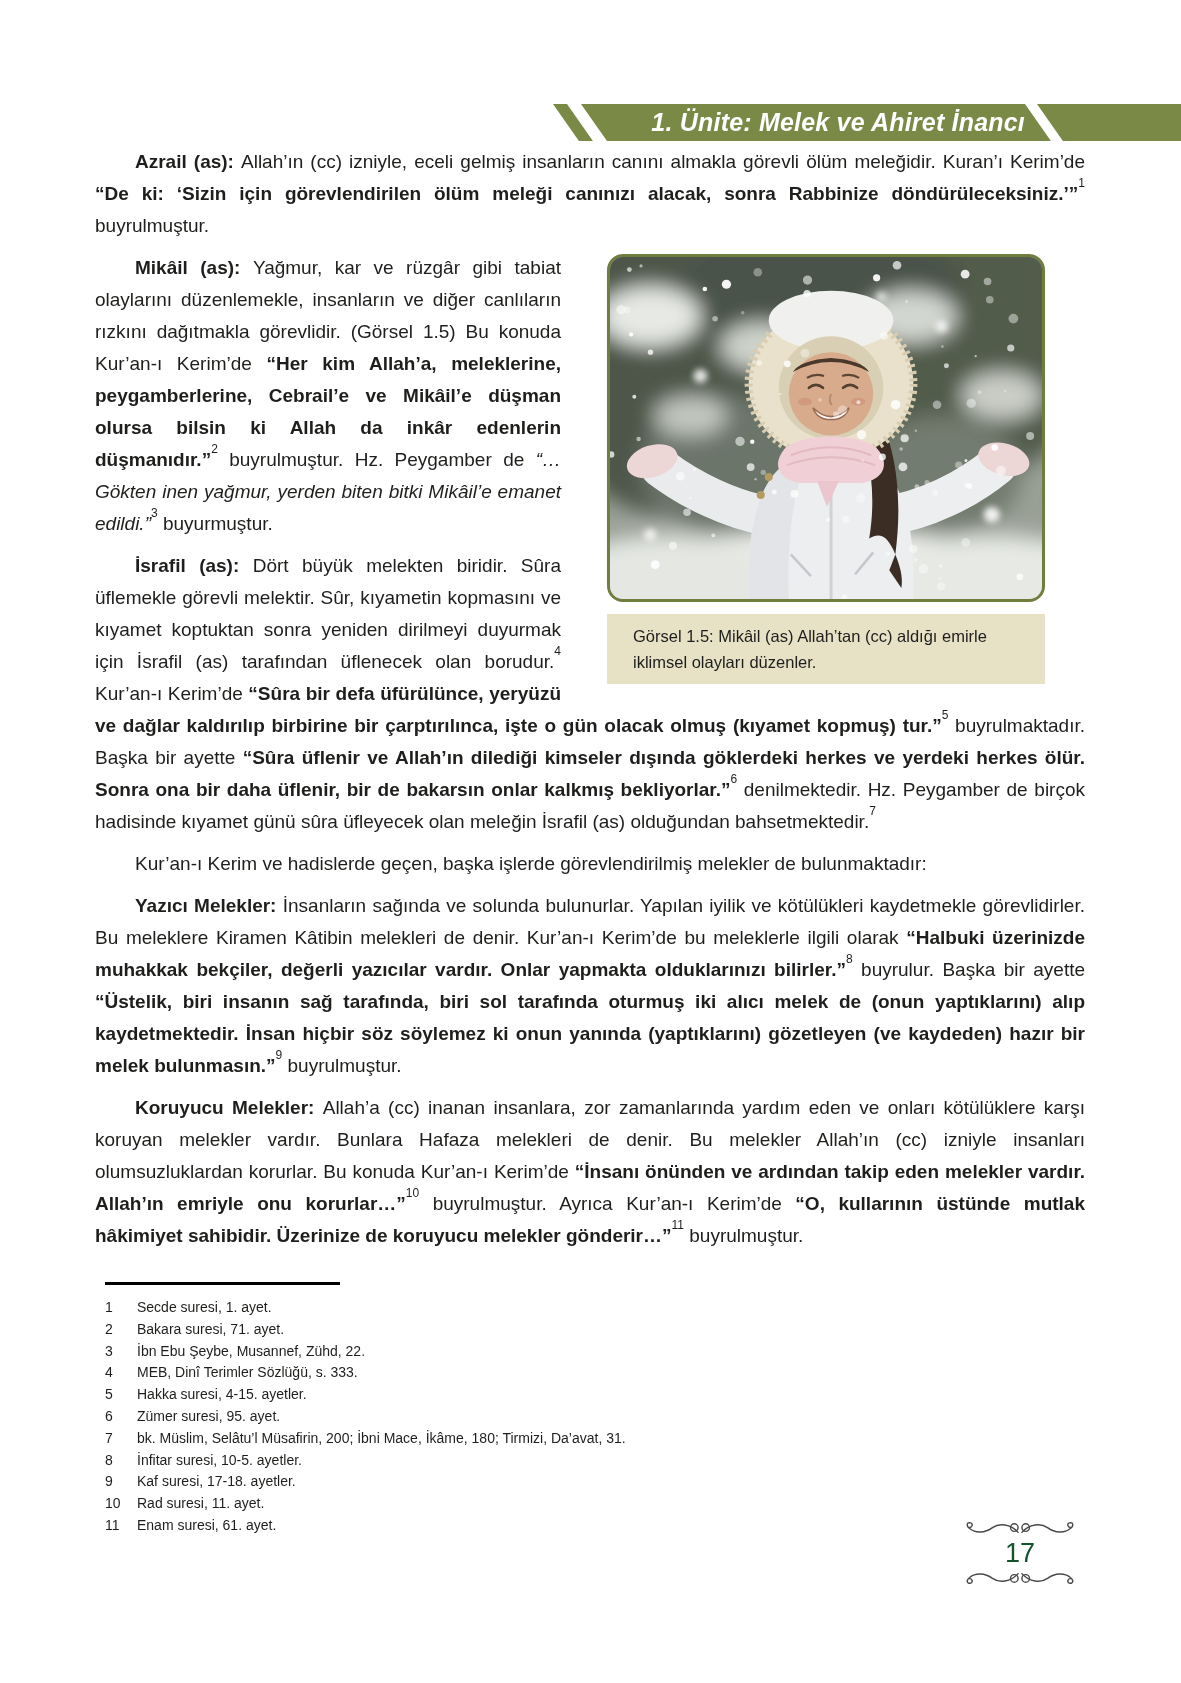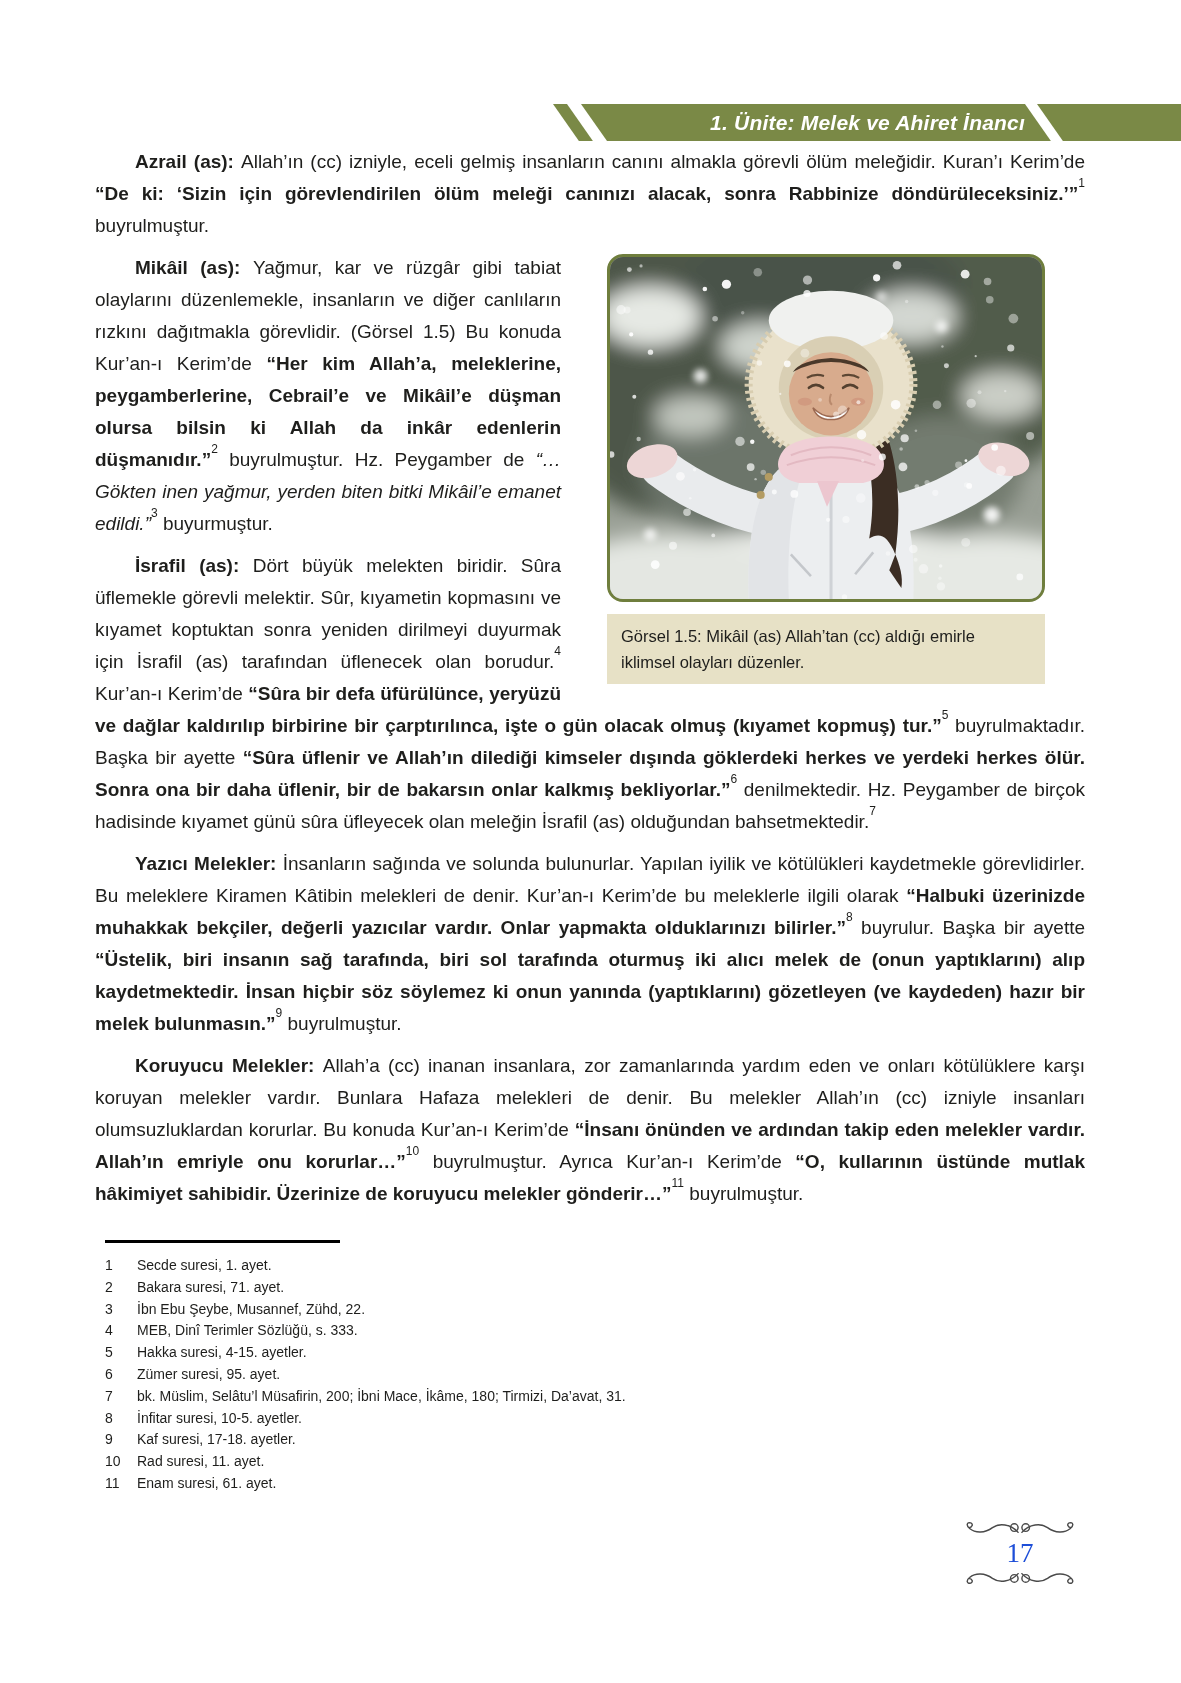--- a/index.html
+++ b/index.html
@@ -18,21 +18,21 @@
   .banner-bar {
     position:absolute; left:581px; right:0; top:0; height:37px; background:#7a8946;
     clip-path:polygon(0 0, 100% 0, 100% 100%, 26px 100%);
   }
   .banner-slash {
     position:absolute; left:444px; top:0; width:12px; height:37px;
     background:#ffffff; transform:skewX(35deg); transform-origin:0 0;
   }
   .banner-title {
     position:absolute; right:156px; top:0; height:37px; line-height:37px;
-    color:#ffffff; font-weight:bold; font-style:italic; font-size:21px; letter-spacing:.2px;
+    color:#ffffff; font-weight:bold; font-style:italic; font-size:25px; letter-spacing:.2px;
     white-space:nowrap;
   }
 
   
   .content {
     position:absolute; left:95px; top:146px; width:990px;
     font-size:19px; line-height:32px; text-align:justify;
   }
   .para { text-indent:40px; margin-bottom:10px; }
   .b { font-weight:700; }
@@ -43,34 +43,34 @@
   }
 
   
   figure.gorsel { float:right; width:438px; margin:2px 40px 8px 46px; }
   .photo-frame {
     width:438px; height:348px; border:3px solid #6f7e3d; border-radius:16px;
     overflow:hidden; background:#9aa096;
   }
   .photo-frame svg { display:block; width:100%; height:100%; }
   figcaption {
-    margin-top:12px; background:#e7e1c6; padding:9px 14px;
+    margin-top:12px; background:#e7e1c6; padding:9px 26px;
     font-size:16.5px; line-height:26px; text-align:left; text-indent:0; color:#1e1e1c;
   }
 
   
   .footnotes { margin-top:30px; padding-left:10px; text-align:left; }
   .fn-divider { width:235px; height:3px; background:#000; margin-bottom:12px; }
   .fn-row { display:flex; font-size:14px; line-height:21.8px; }
   .fn-num { width:32px; flex:none; }
   .fn-text { flex:1; }
 
   
   .pagenum-block { position:absolute; top:1520px; left:952px; width:136px; text-align:center; }
-  .pagenum { display:block; font-size:27px; line-height:28px; color:#1d4ed8;font-family:Liberation Serif, serif; }
+  .pagenum { display:block; font-size:27px; line-height:28px; color:#14532d; }
   .flourish { display:block; margin:0 auto; }
   .flourish.flip { transform:scaleY(-1); }
 </style>
 </head>
 <body>
 
 <div class="page">
 
   <header class="banner">
     <div class="banner-stripe"></div>
@@ -249,20 +249,21 @@
             </g>
           </svg>
         </div>
         <figcaption>Görsel 1.5: Mikâil (as) Allah’tan (cc) aldığı emirle iklimsel olayları düzenler.</figcaption>
       </figure>
 
       <p class="para"><span class="b">Mikâil (as): </span><span>Yağmur, kar ve rüzgâr gibi tabiat olaylarını düzenlemekle, insanların ve diğer canlıların rızkını dağıtmakla görevlidir. (Görsel 1.5) Bu konuda Kur’an-ı Kerim’de </span><span class="b">“Her kim Allah’a, meleklerine, peygamberlerine, Cebrail’e ve Mikâil’e düşman olursa bilsin ki Allah da inkâr edenlerin düşmanıdır.”</span><sup class="fnref">2</sup><span> buyrulmuştur. Hz. Peygamber de </span><span class="i">“…Gökten inen yağmur, yerden biten bitki Mikâil’e emanet edildi.”</span><sup class="fnref">3</sup><span> buyurmuştur.</span></p>
       <p class="para"><span class="b">İsrafil (as): </span><span>Dört büyük melekten biridir. Sûra üflemekle görevli melektir. Sûr, kıyametin kopmasını ve kıyamet koptuktan sonra yeniden dirilmeyi duyurmak için İsrafil (as) tarafından üflenecek olan borudur.</span><sup class="fnref">4</sup><span> Kur’an-ı Kerim’de </span><span class="b">“Sûra bir defa üfürülünce, yeryüzü ve dağlar kaldırılıp birbirine bir çarptırılınca, işte o gün olacak olmuş (kıyamet kopmuş) tur.”</span><sup class="fnref">5</sup><span> buyrulmaktadır. Başka bir ayette </span><span class="b">“Sûra üflenir ve Allah’ın dilediği kimseler dışında göklerdeki herkes ve yerdeki herkes ölür. Sonra ona bir daha üflenir, bir de bakarsın onlar kalkmış bekliyorlar.”</span><sup class="fnref">6</sup><span> denilmektedir. Hz. Peygamber de birçok hadisinde kıyamet günü sûra üfleyecek olan meleğin İsrafil (as) olduğundan bahsetmektedir.</span><sup class="fnref">7</sup></p>
     </div>
 
+    <p class="para"><span>Kur’an-ı Kerim ve hadislerde geçen, başka işlerde görevlendirilmiş melekler de bulunmaktadır:</span></p>
     <p class="para"><span class="b">Yazıcı Melekler: </span><span>İnsanların sağında ve solunda bulunurlar. Yapılan iyilik ve kötülükleri kaydetmekle görevlidirler. Bu meleklere Kiramen Kâtibin melekleri de denir. Kur’an-ı Kerim’de bu meleklerle ilgili olarak </span><span class="b">“Halbuki üzerinizde muhakkak bekçiler, değerli yazıcılar vardır. Onlar yapmakta olduklarınızı bilirler.”</span><sup class="fnref">8</sup><span> buyrulur. Başka bir ayette </span><span class="b">“Üstelik, biri insanın sağ tarafında, biri sol tarafında oturmuş iki alıcı melek de (onun yaptıklarını) alıp kaydetmektedir. İnsan hiçbir söz söylemez ki onun yanında (yaptıklarını) gözetleyen (ve kaydeden) hazır bir melek bulunmasın.”</span><sup class="fnref">9</sup><span> buyrulmuştur.</span></p>
     <p class="para"><span class="b">Koruyucu Melekler: </span><span>Allah’a (cc) inanan insanlara, zor zamanlarında yardım eden ve onları kötülüklere karşı koruyan melekler vardır. Bunlara Hafaza melekleri de denir. Bu melekler Allah’ın (cc) izniyle insanları olumsuzluklardan korurlar. Bu konuda Kur’an-ı Kerim’de </span><span class="b">“İnsanı önünden ve ardından takip eden melekler vardır. Allah’ın emriyle onu korurlar…”</span><sup class="fnref">10</sup><span> buyrulmuştur. Ayrıca Kur’an-ı Kerim’de </span><span class="b">“O, kullarının üstünde mutlak hâkimiyet sahibidir. Üzerinize de koruyucu melekler gönderir…”</span><sup class="fnref">11</sup><span> buyrulmuştur.</span></p>
 
     <div class="footnotes">
       <div class="fn-divider"></div>
       <div>
           <div class="fn-row">
             <span class="fn-num">1</span>
             <span class="fn-text">Secde suresi, 1. ayet.</span>
           </div>

